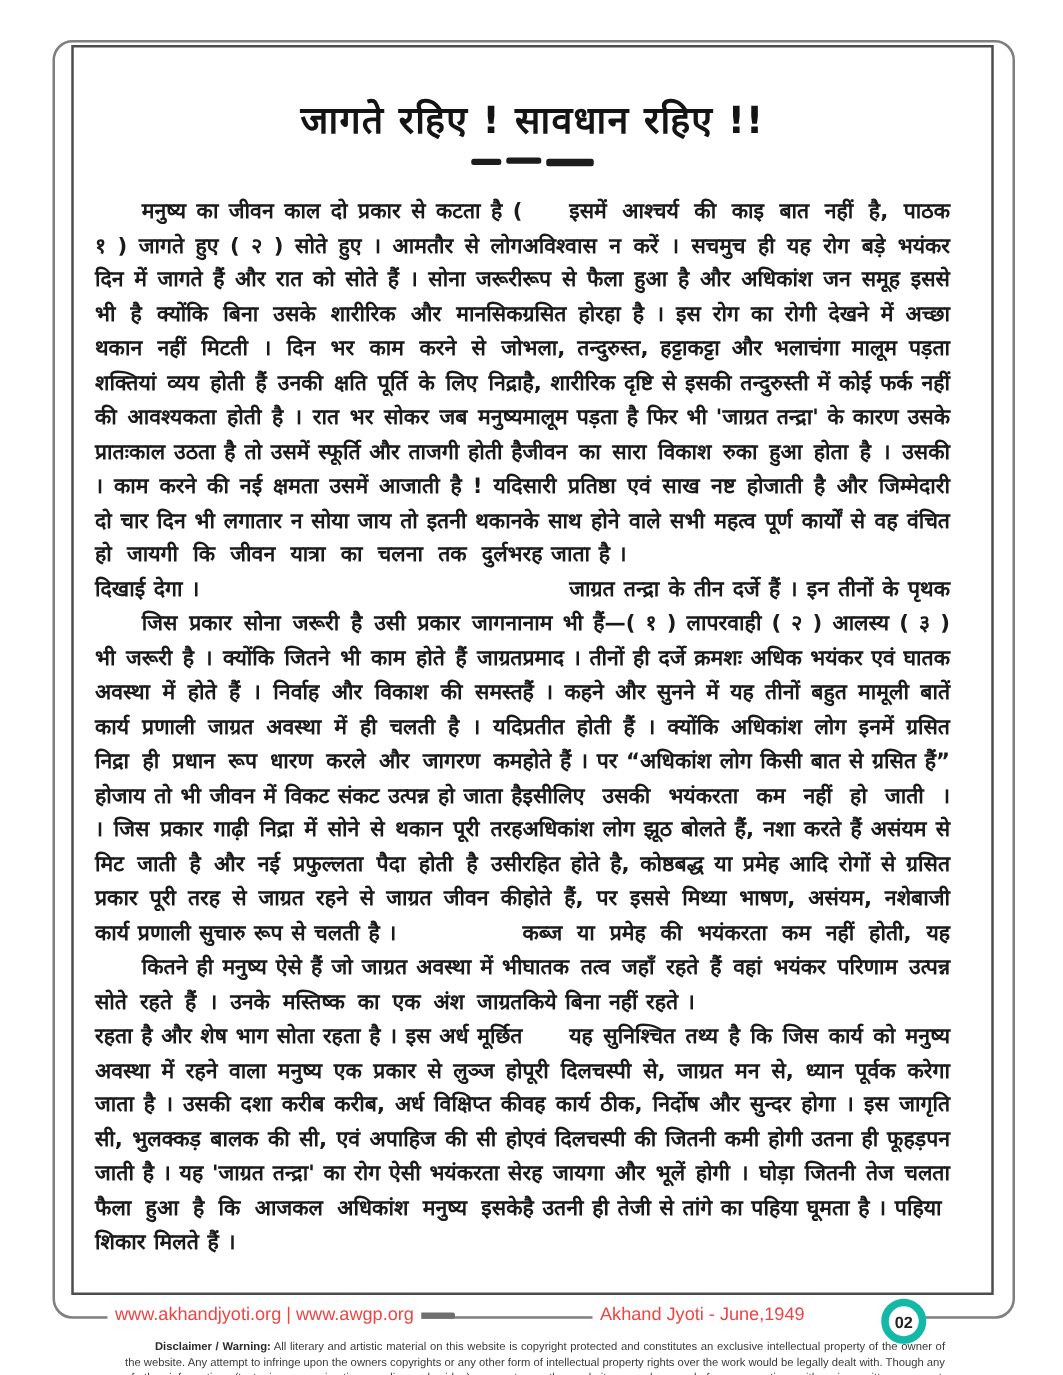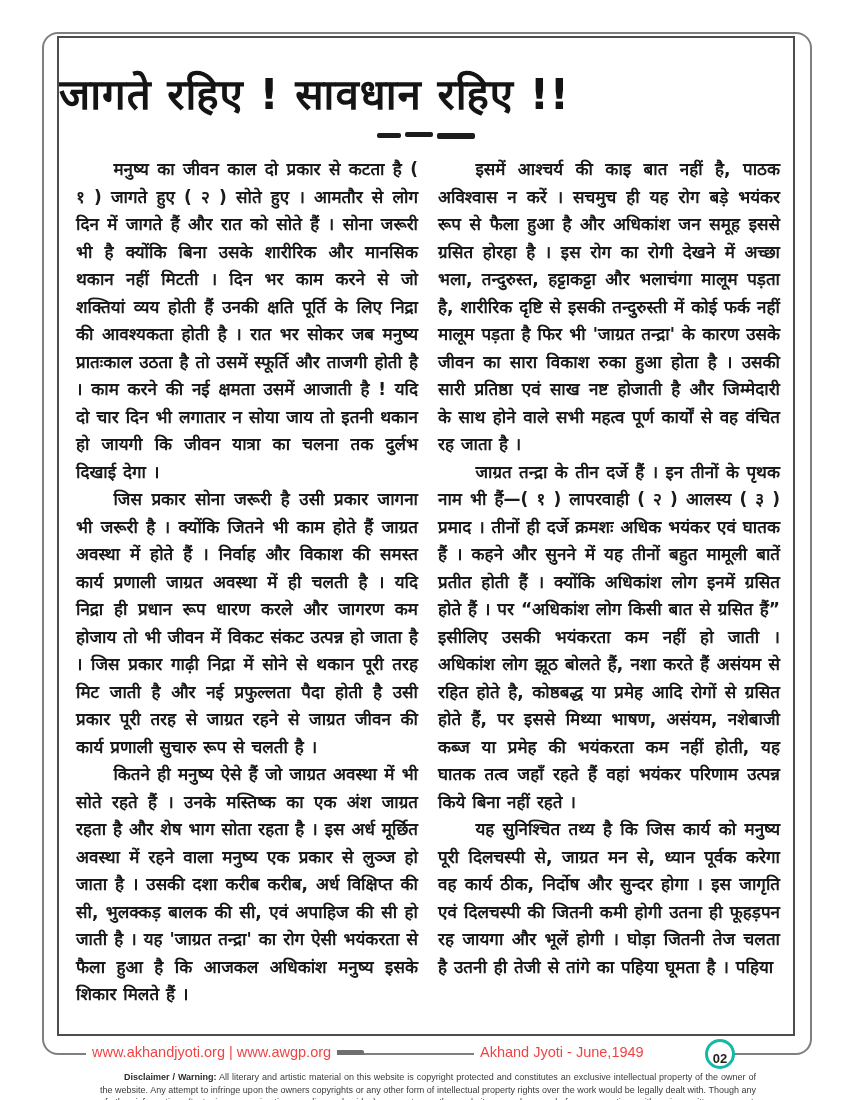--- a/index.html
+++ b/index.html
@@ -13,36 +13,36 @@
     border:2px solid #7f7f7f;border-radius:16px;
     pointer-events:none;
   }
   
   .scan-frame{
     position:absolute;left:57px;top:36px;width:734px;height:996px;
     border:2px solid #4d4d4d;
     overflow:hidden;
   }
   .scan-title{
-    margin:26px 0 0 0;text-align:left;
-    font-size:42px;font-weight:700;color:#141414;
+    margin:36px 0 0 0;text-align:center;
+    font-size:30px;font-weight:700;color:#141414;
     letter-spacing:1px;
     font-family:"DejaVu Sans",sans-serif;
   }
   .title-underline{
     display:flex;justify-content:center;align-items:center;gap:4px;
     margin-top:10px;height:8px;
   }
   .title-underline i{display:block;height:5px;background:#1c1c1c;border-radius:2px;}
   .title-underline i.d1{width:24px;}
   .title-underline i.d2{width:28px;transform:translateY(-1px);}
   .title-underline i.d3{width:38px;height:6px;transform:translateY(1px);}
   .columns{
     position:absolute;left:17px;top:118px;width:704px;
-    display:flex;column-gap:20px;
+    display:flex;
   }
   .col{width:342px;}
   .col p{
     margin:0;text-align:justify;text-indent:2.2em;
     font-size:17px;line-height:27.5px;font-weight:700;color:#1a1a1a;
     word-spacing:1px;
   }
   
   .footer-item{
     position:absolute;background:#ffffff;color:#ef4444;
@@ -50,22 +50,22 @@
     font-family:"Liberation Sans","DejaVu Sans",sans-serif;
   }
   .footer-left{left:86px;top:1044px;padding:0 6px;}
   .footer-right{left:474px;top:1044px;padding:0 6px;width:226px;}
   .footer-dash{
     position:absolute;left:300px;top:1050px;width:64px;height:5px;
     background:#6f6f6f;border-radius:2px;
   }
   .page-badge{
     position:absolute;left:705px;top:1039px;width:24px;height:24px;
-    background:#ffffff;border:3px solid #14b8a6;border-radius:50%;
-    display:flex;align-items:flex-end;justify-content:center;
+    background:#ffffff;border:6px solid #14b8a6;border-radius:50%;
+    display:flex;align-items:center;justify-content:center;
     font-size:13px;font-weight:700;color:#222222;
     font-family:"Liberation Sans","DejaVu Sans",sans-serif;
   }
   .disclaimer{
     position:absolute;left:100px;top:1062px;width:656px;
     font-size:9px;line-height:12.5px;color:#3a3a3a;
     text-align:justify;text-align-last:justify;
     font-family:"Liberation Sans","DejaVu Sans",sans-serif;
   }
   .disclaimer b{font-weight:700;color:#2b2b2b;padding-left:24px;}

